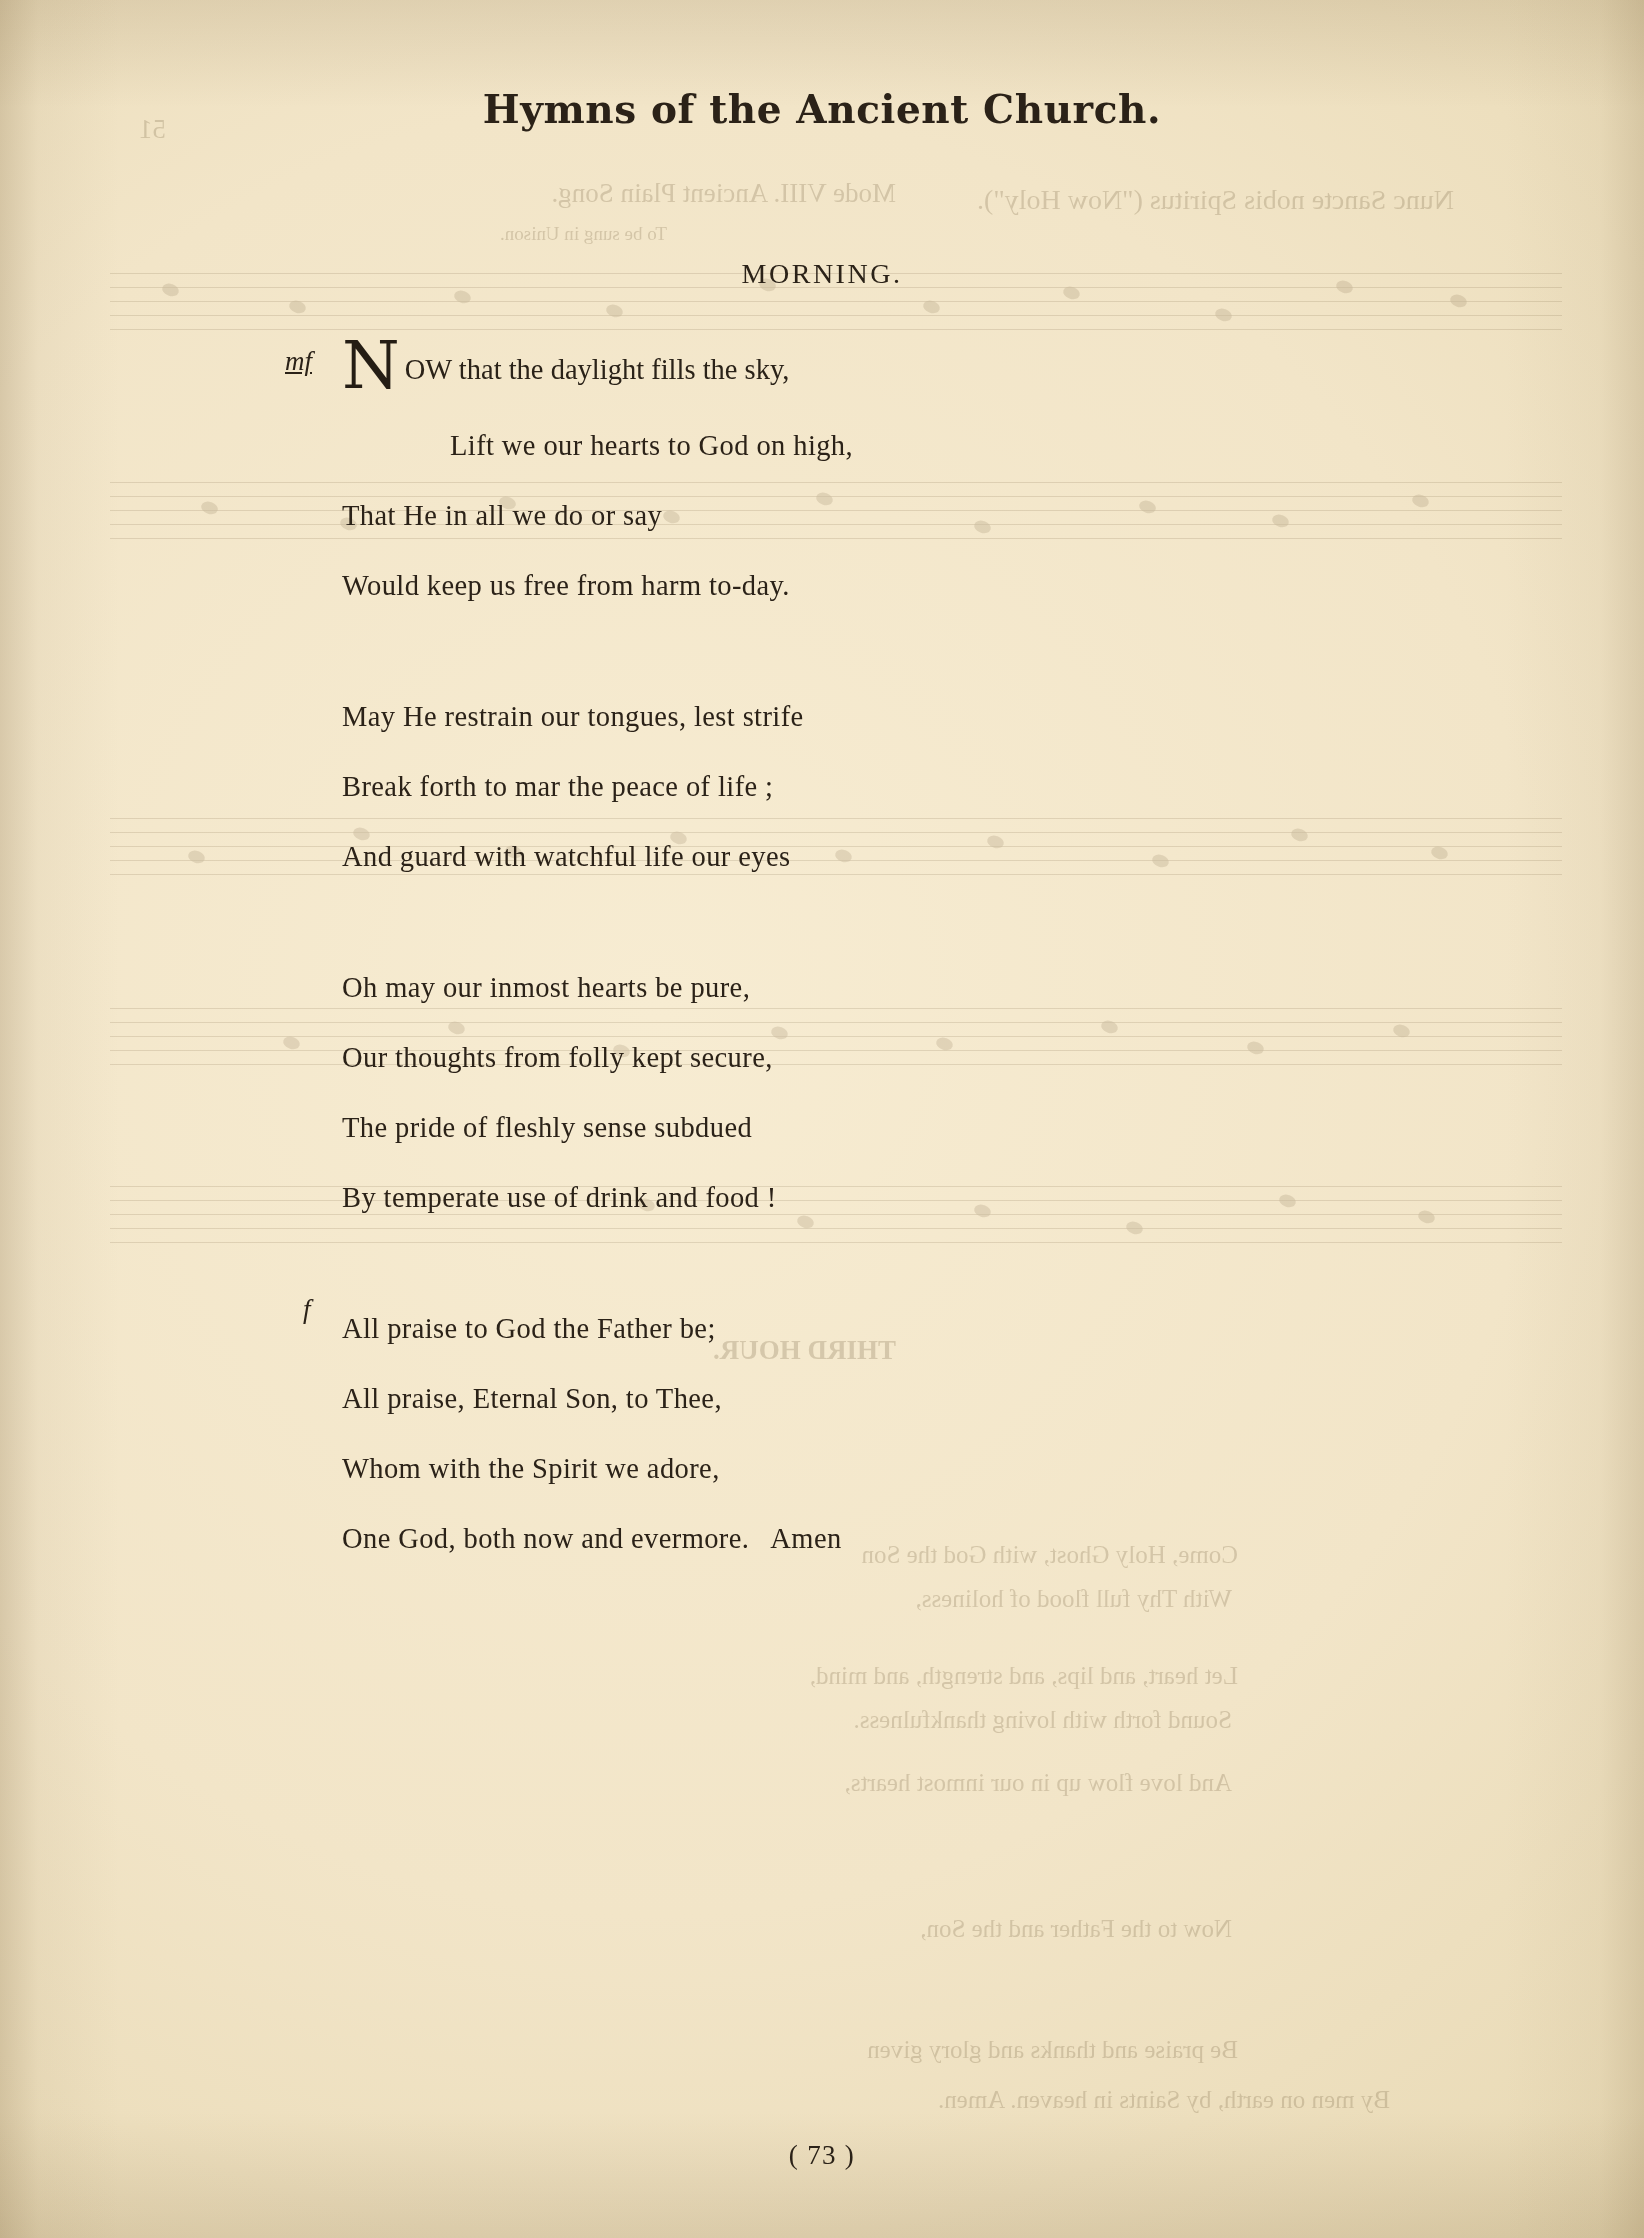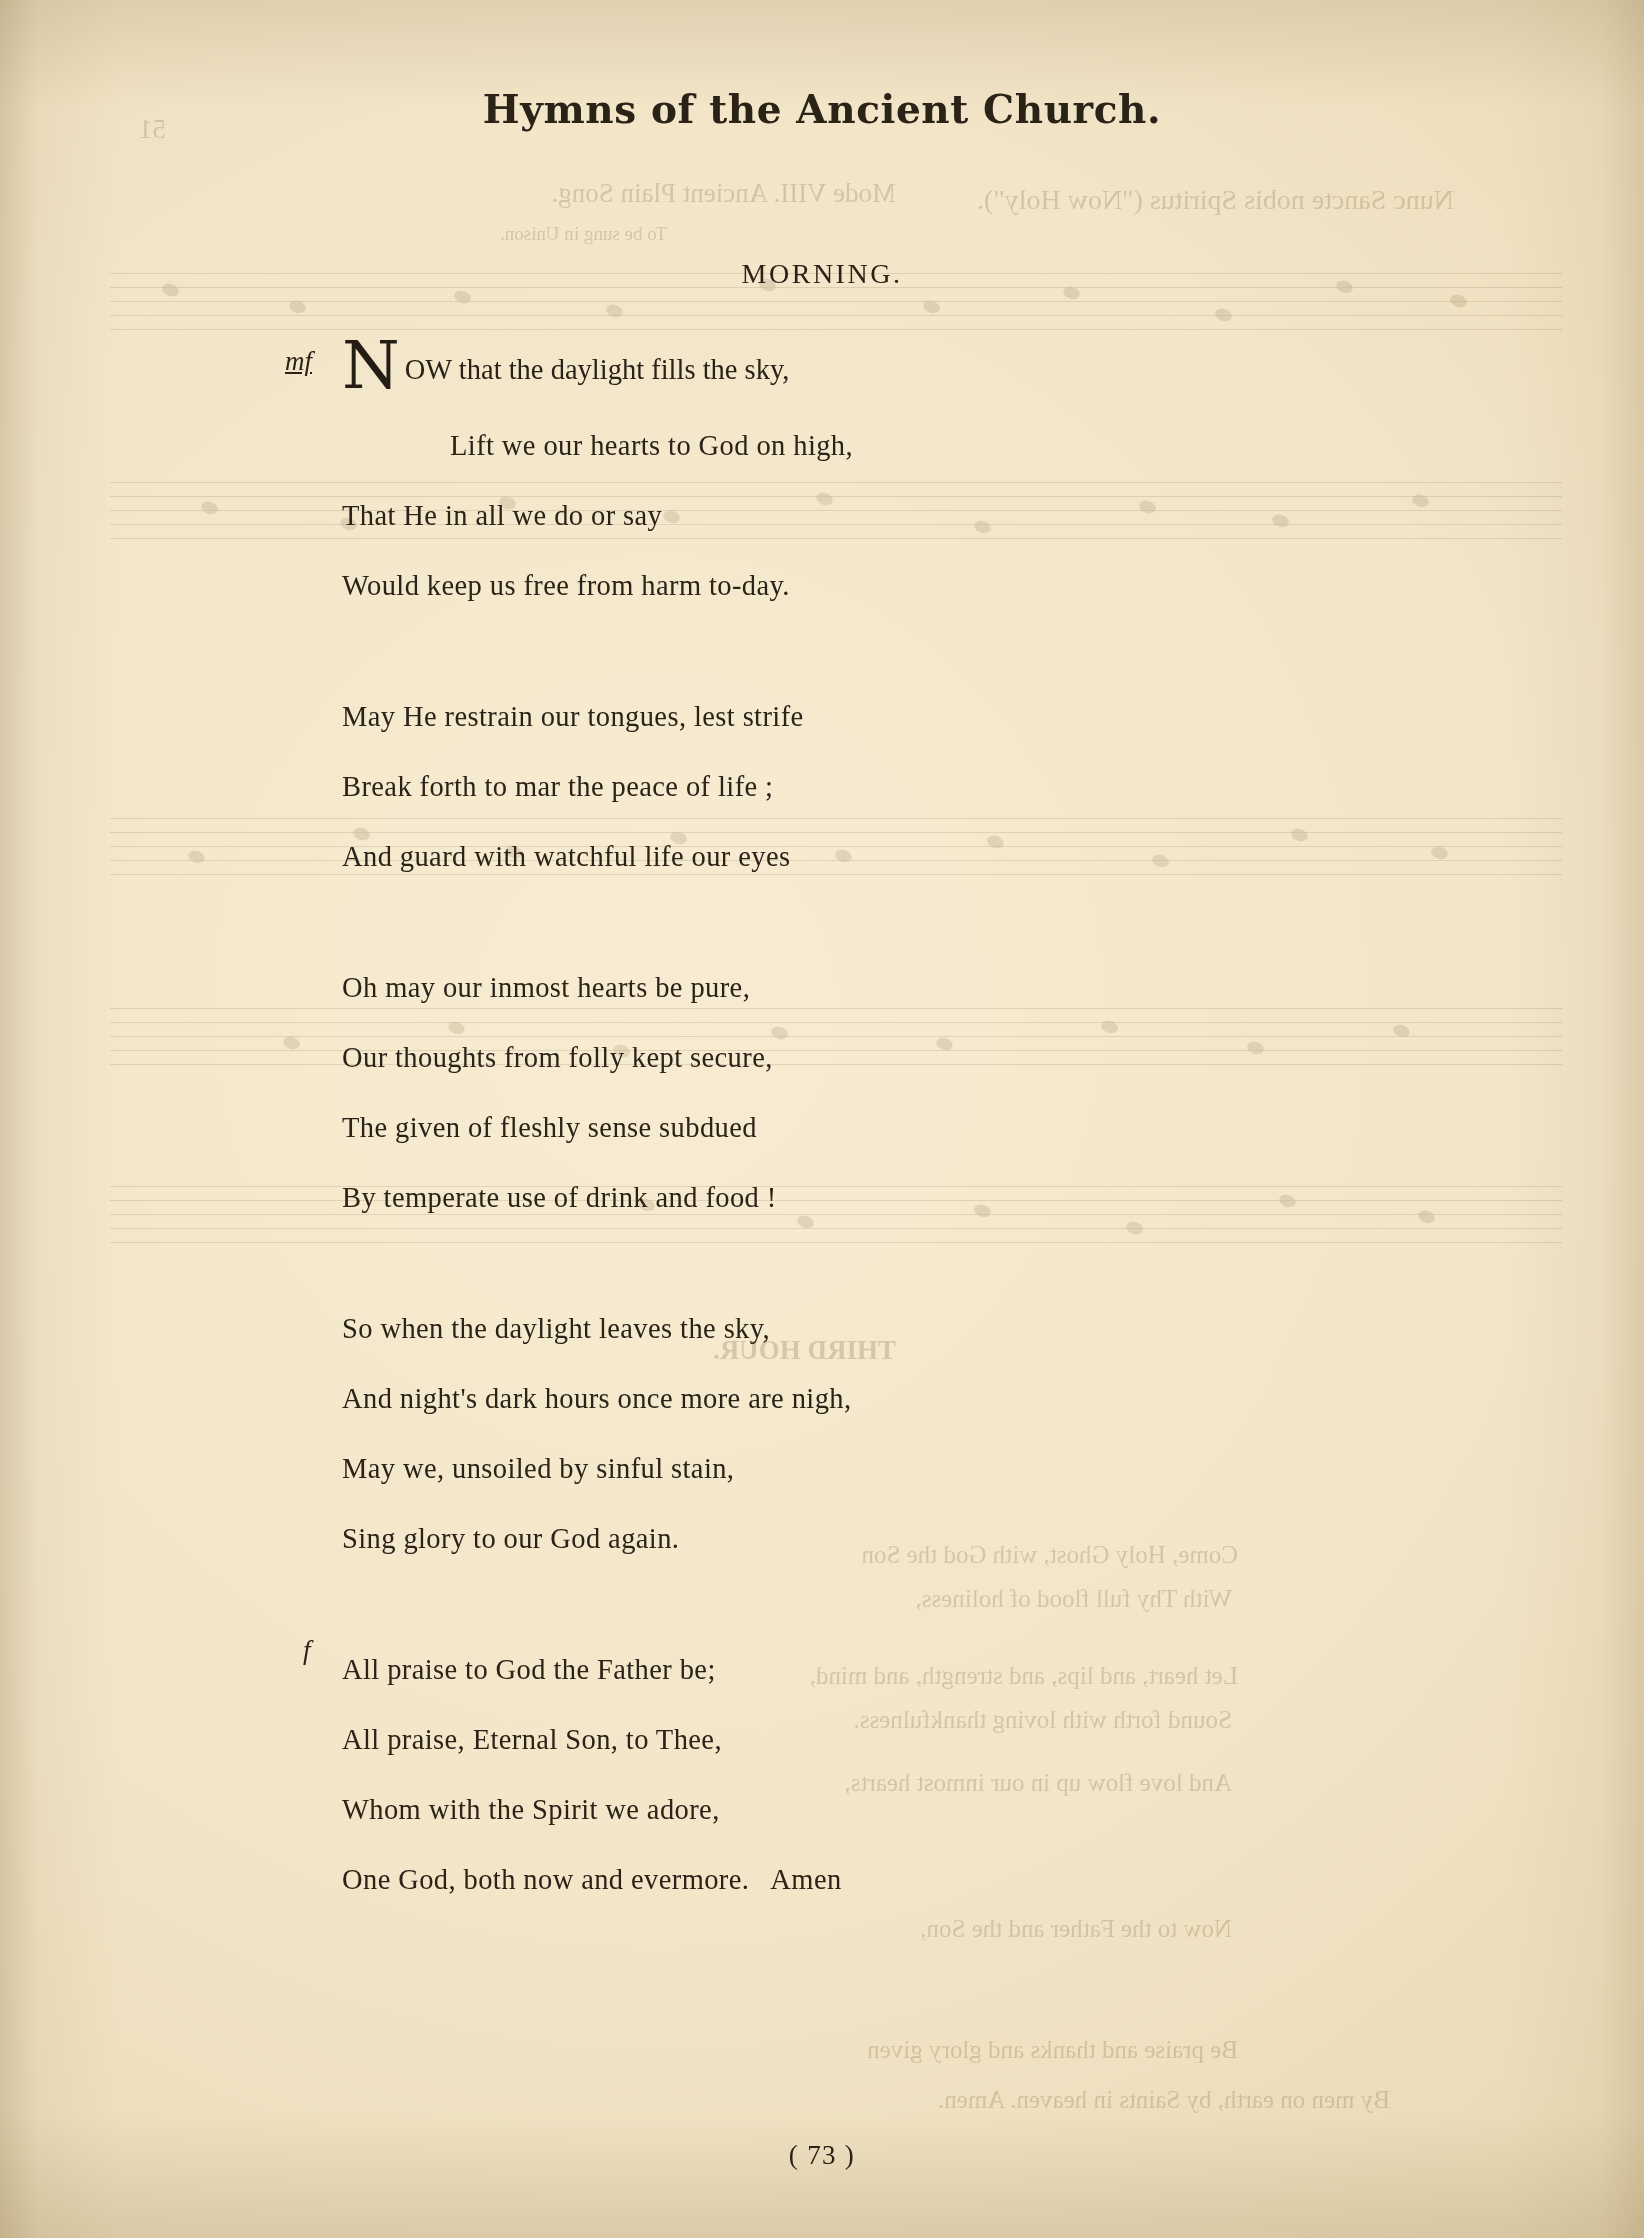--- a/index.html
+++ b/index.html
@@ -289,30 +289,24 @@
 
     <div class="stanza">
       <div class="line">May He restrain our tongues, lest strife</div>
       <div class="line">Break forth to mar the peace of life ;</div>
       <div class="line">And guard with watchful life our eyes</div>
     </div>
 
     <div class="stanza">
       <div class="line">Oh may our inmost hearts be pure,</div>
       <div class="line">Our thoughts from folly kept secure,</div>
-      <div class="line">The given of fleshly sense subdued</div>
+      <div class="line">The pride of fleshly sense subdued</div>
       <div class="line">By temperate use of drink and food !</div>
     </div>
 
-    <div class="stanza">
-      <div class="line">So when the daylight leaves the sky,</div>
-      <div class="line">And night's dark hours once more are nigh,</div>
-      <div class="line">May we, unsoiled by sinful stain,</div>
-      <div class="line">Sing glory to our God again.</div>
-    </div>
 
     <div class="stanza">
       <span class="dynamic dyn-f">f</span>
       <div class="line">All praise to God the Father be;</div>
       <div class="line">All praise, Eternal Son, to Thee,</div>
       <div class="line">Whom with the Spirit we adore,</div>
       <div class="line">One God, both now and evermore.   Amen</div>
     </div>
 
   </div>

